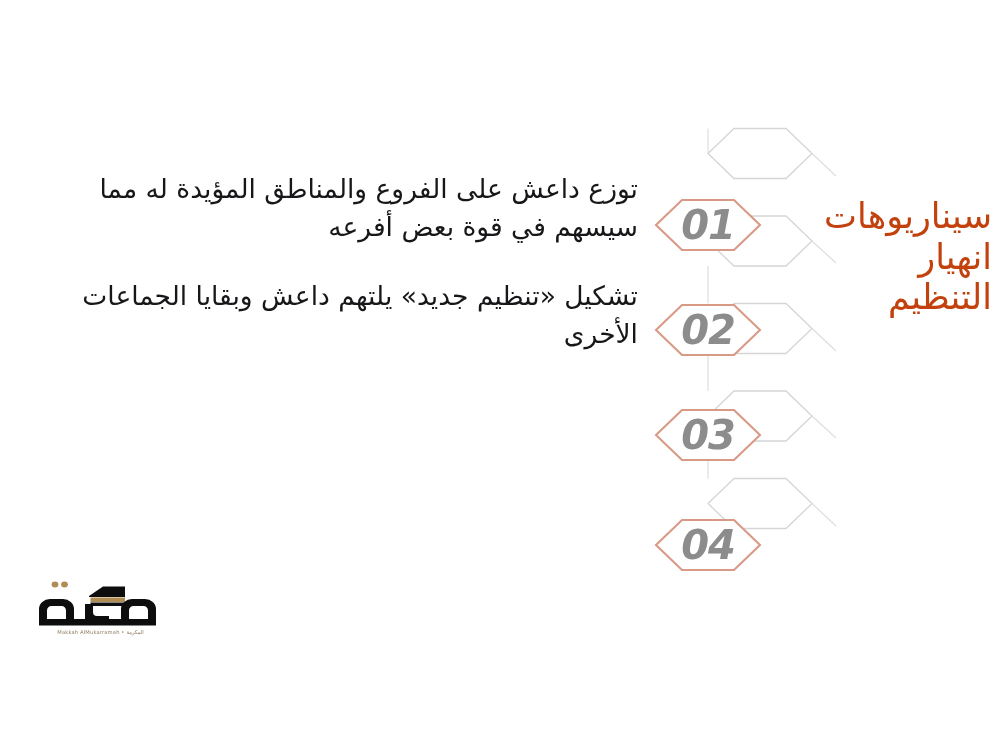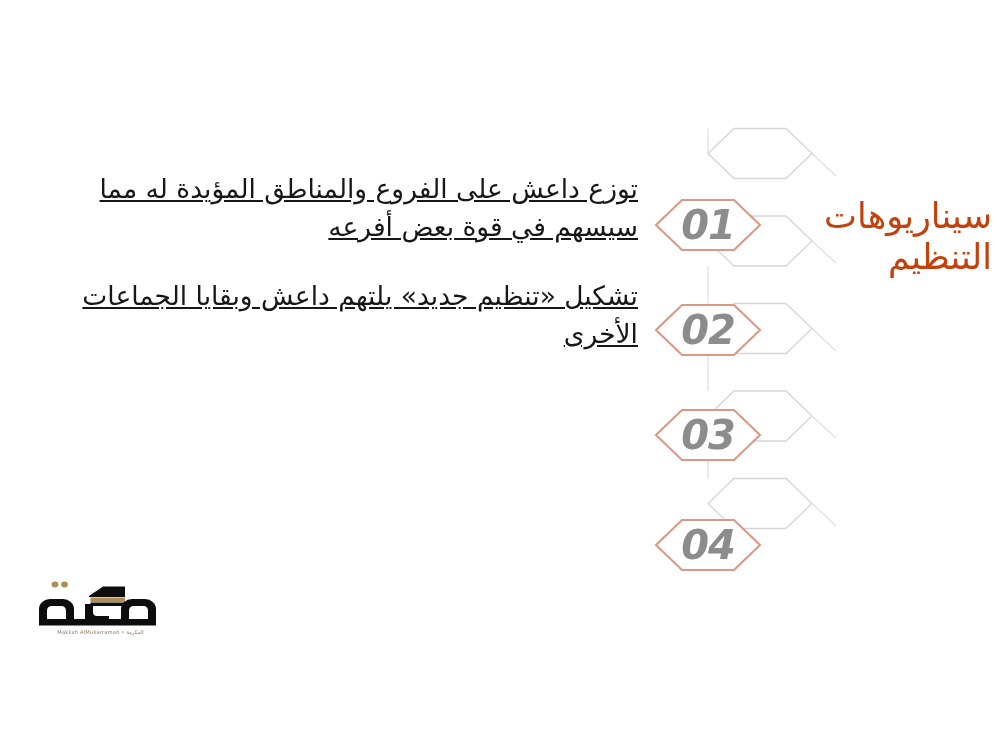--- a/index.html
+++ b/index.html
@@ -71,21 +71,20 @@
     top: 170px;
     width: 624px;
     direction: rtl;
     text-align: right;
   }
   .scenario {
     color: #17171a;
     font-size: 26.5px;
     line-height: 1.42;
     margin: 0 0 26px 0;
-    text-decoration: underline;
   }
   .scenario:last-child { margin-bottom: 0; }
   .scenario.gap-1 { margin-bottom: 32px; }
   .scenario.gap-2 { margin-bottom: 28px; }
   .scenario.gap-3 { margin-bottom: 30px; }
 
   
   #logo {
     position: absolute;
     left: 33px;
@@ -146,20 +145,21 @@
 
       <text class="hex-number" text-anchor="middle" x="78" y="139">01</text>
       <text class="hex-number" text-anchor="middle" x="78" y="244">02</text>
       <text class="hex-number" text-anchor="middle" x="78" y="349">03</text>
       <text class="hex-number" text-anchor="middle" x="78" y="459">04</text>
     </svg>
   </div>
 
   <div id="headline">
     <div class="headline-line">سيناريوهات</div>
+    <div class="headline-line">انهيار</div>
     <div class="headline-line">التنظيم</div>
   </div>
 
   <div id="scenarios">
     <p class="scenario gap-1">توزع داعش على الفروع والمناطق المؤيدة له مما سيسهم في قوة بعض أفرعه</p>
     <p class="scenario gap-3">تشكيل «تنظيم جديد» يلتهم داعش وبقايا الجماعات الأخرى</p>
   </div>
 
   <div id="logo">
     <svg width="135" height="50" viewBox="0 0 135 50" xmlns="http://www.w3.org/2000/svg">

